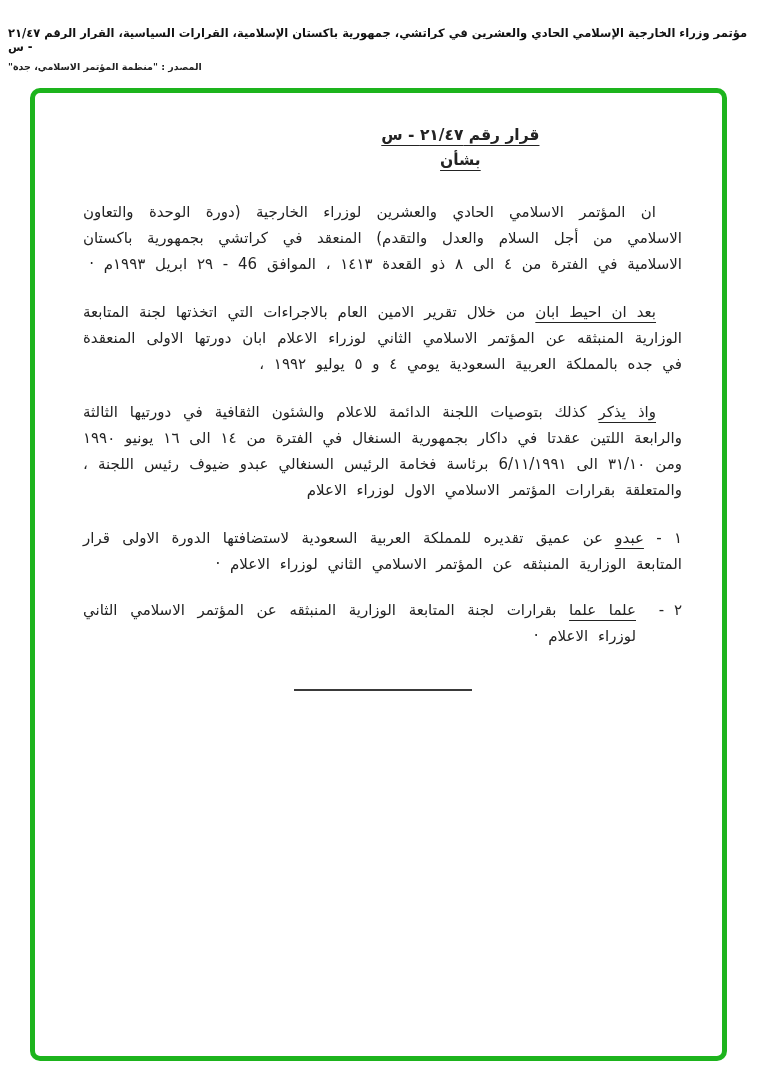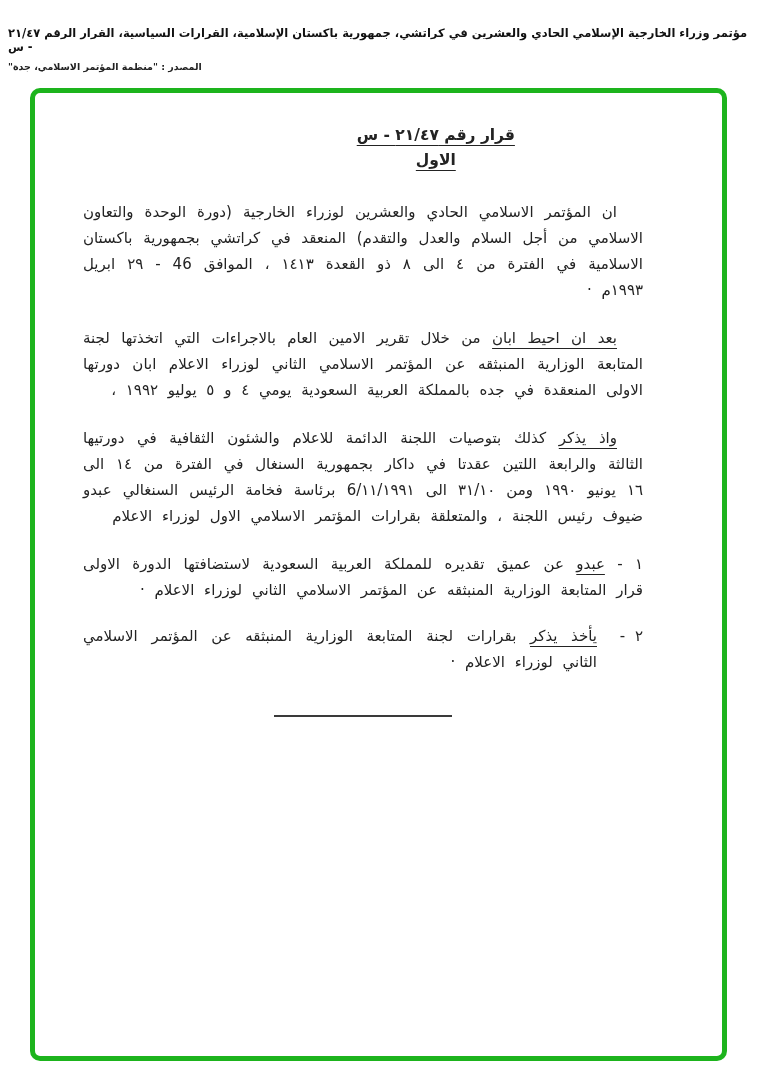--- a/index.html
+++ b/index.html
@@ -47,21 +47,21 @@
     height: 973px;
     border: 5px solid #1db41d;
     border-radius: 10px;
     box-sizing: border-box;
     background: #ffffff;
   }
 
   
   .doc-content {
     direction: rtl;
-    padding: 30px 79px 0 48px;
+    padding: 30px 40px 0 48px;
     font-size: 15px;
     line-height: 26px;
     color: #232323;
   }
 
   .title-block {
     width: 46%;
     margin: 0 14% 26px auto;
     text-align: center;
     font-weight: bold;
@@ -119,21 +119,21 @@
 <div class="top-header">
   <div class="line1">مؤتمر وزراء الخارجية الإسلامي الحادي والعشرين في كراتشي، جمهورية باكستان الإسلامية، القرارات السياسية، القرار الرقم ٢١/٤٧ - س</div>
   <div class="line2">المصدر :  "منظمة المؤتمر الاسلامي، جدة"</div>
 </div>
 
 <div class="doc-frame">
   <div class="doc-content">
 
     <div class="title-block">
       <span class="t-line">قرار رقم ٢١/٤٧ - س</span><br>
-      <span class="t-line">الاول</span><br>
+      <span class="t-line">بشأن</span><br>
     </div>
 
     <p class="para indent">
       <span>ان المؤتمر الاسلامي الحادي والعشرين لوزراء الخارجية (دورة الوحدة والتعاون الاسلامي من أجل السلام والعدل والتقدم) المنعقد في كراتشي بجمهورية باكستان الاسلامية في الفترة من ٤ الى ٨ ذو القعدة ١٤١٣ ، الموافق 46 - ٢٩ ابريل ١٩٩٣م ·</span>
     </p>
 
     <p class="para indent">
       <span class="lead-underline">بعد ان احيط ابان</span><span> من خلال تقرير الامين العام بالاجراءات التي اتخذتها لجنة المتابعة الوزارية المنبثقه عن المؤتمر الاسلامي الثاني لوزراء الاعلام ابان دورتها الاولى المنعقدة في جده بالمملكة العربية السعودية يومي ٤ و ٥ يوليو ١٩٩٢ ،</span>
     </p>
 
@@ -142,19 +142,19 @@
       <span class="lead-underline">واذ يذكر</span><span> كذلك بتوصيات اللجنة الدائمة للاعلام والشئون الثقافية في دورتيها الثالثة والرابعة اللتين عقدتا في داكار بجمهورية السنغال في الفترة من ١٤ الى ١٦ يونيو ١٩٩٠ ومن ٣١/١٠ الى 6/١١/١٩٩١ برئاسة فخامة الرئيس السنغالي عبدو ضيوف رئيس اللجنة ، والمتعلقة بقرارات المؤتمر الاسلامي الاول لوزراء الاعلام</span>
     </p>
 
     <p class="item">
       <span class="item-num">١ -</span>
       <span class="lead-underline">عبدو</span><span> عن عميق تقديره للمملكة العربية السعودية لاستضافتها الدورة الاولى قرار المتابعة الوزارية المنبثقه عن المؤتمر الاسلامي الثاني لوزراء الاعلام ·</span>
     </p>
 
     <p class="item hang">
       <span class="item-num">٢ -</span>
-      <span class="lead-underline">يأخذ يذكر</span><span> بقرارات لجنة المتابعة الوزارية المنبثقه عن المؤتمر الاسلامي الثاني لوزراء الاعلام ·</span>
+      <span class="lead-underline">علما علما</span><span> بقرارات لجنة المتابعة الوزارية المنبثقه عن المؤتمر الاسلامي الثاني لوزراء الاعلام ·</span>
     </p>
 
     <hr class="closing-rule">
 
   </div>
 </div>
 
 </body></html>

